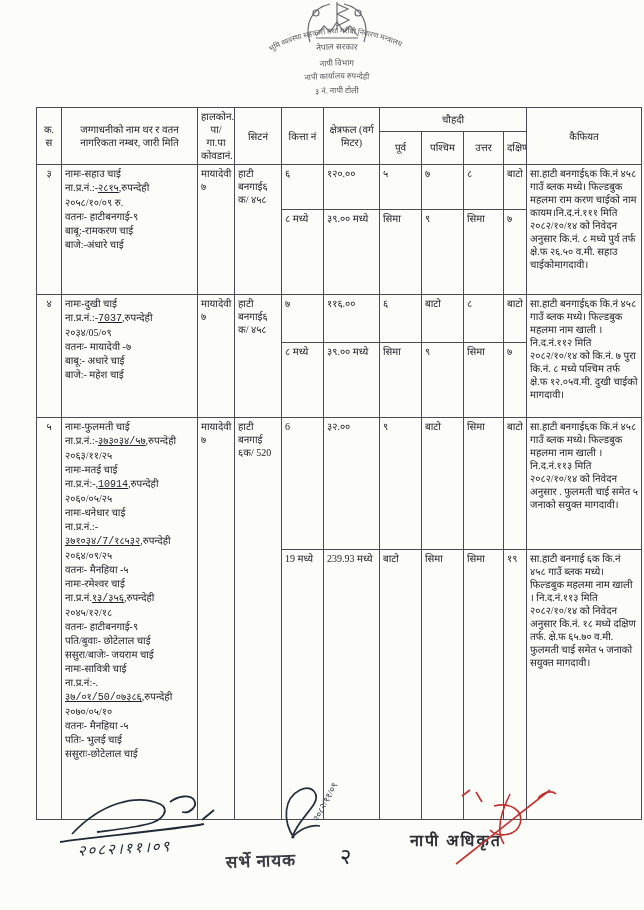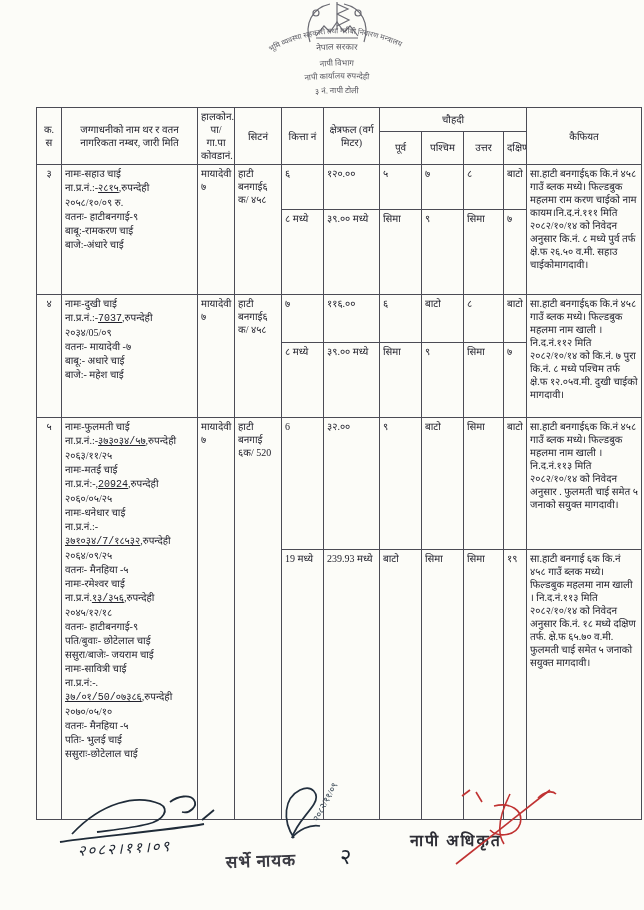--- a/index.html
+++ b/index.html
@@ -145,21 +145,21 @@
         <td class="c-bound">७</td>
       </tr>
 
       <tr style="height:132px">
         <td rowspan="2" class="c-serial">५</td>
         <td rowspan="2" class="c-owner">
               <div class="oline"><span>नामः-फुलमती चाई</span></div>
               <div class="oline"><span>ना.प्र.नं.:-</span><span class="unum">३७३०३४/५७</span><span>,रुपन्देही</span></div>
               <div class="oline"><span>२०६३/११/२५</span></div>
               <div class="oline"><span>नामः-मतई चाई</span></div>
-              <div class="oline"><span>ना.प्र.नं:-,</span><span class="unum">20924</span><span>,रुपन्देही</span></div>
+              <div class="oline"><span>ना.प्र.नं:-,</span><span class="unum">10914</span><span>,रुपन्देही</span></div>
               <div class="oline"><span>२०६०/०५/२५</span></div>
               <div class="oline"><span>नामः-धनेधार चाई</span></div>
               <div class="oline"><span>ना.प्र.नं.:-</span></div>
               <div class="oline"><span class="unum">३७१०३४/7/१८५३२</span><span>,रुपन्देही</span></div>
               <div class="oline"><span>२०६४/०९/२५</span></div>
               <div class="oline"><span>वतनः- मैनहिया -५</span></div>
               <div class="oline"><span>नामः-रमेश्वर चाई</span></div>
               <div class="oline"><span>ना.प्र.नं.</span><span class="unum">१३/३५६</span><span>,रुपन्देही</span></div>
               <div class="oline"><span>२०४५/१२/१८</span></div>
               <div class="oline"><span>वतनः- हाटीबनगाई-९</span></div>

